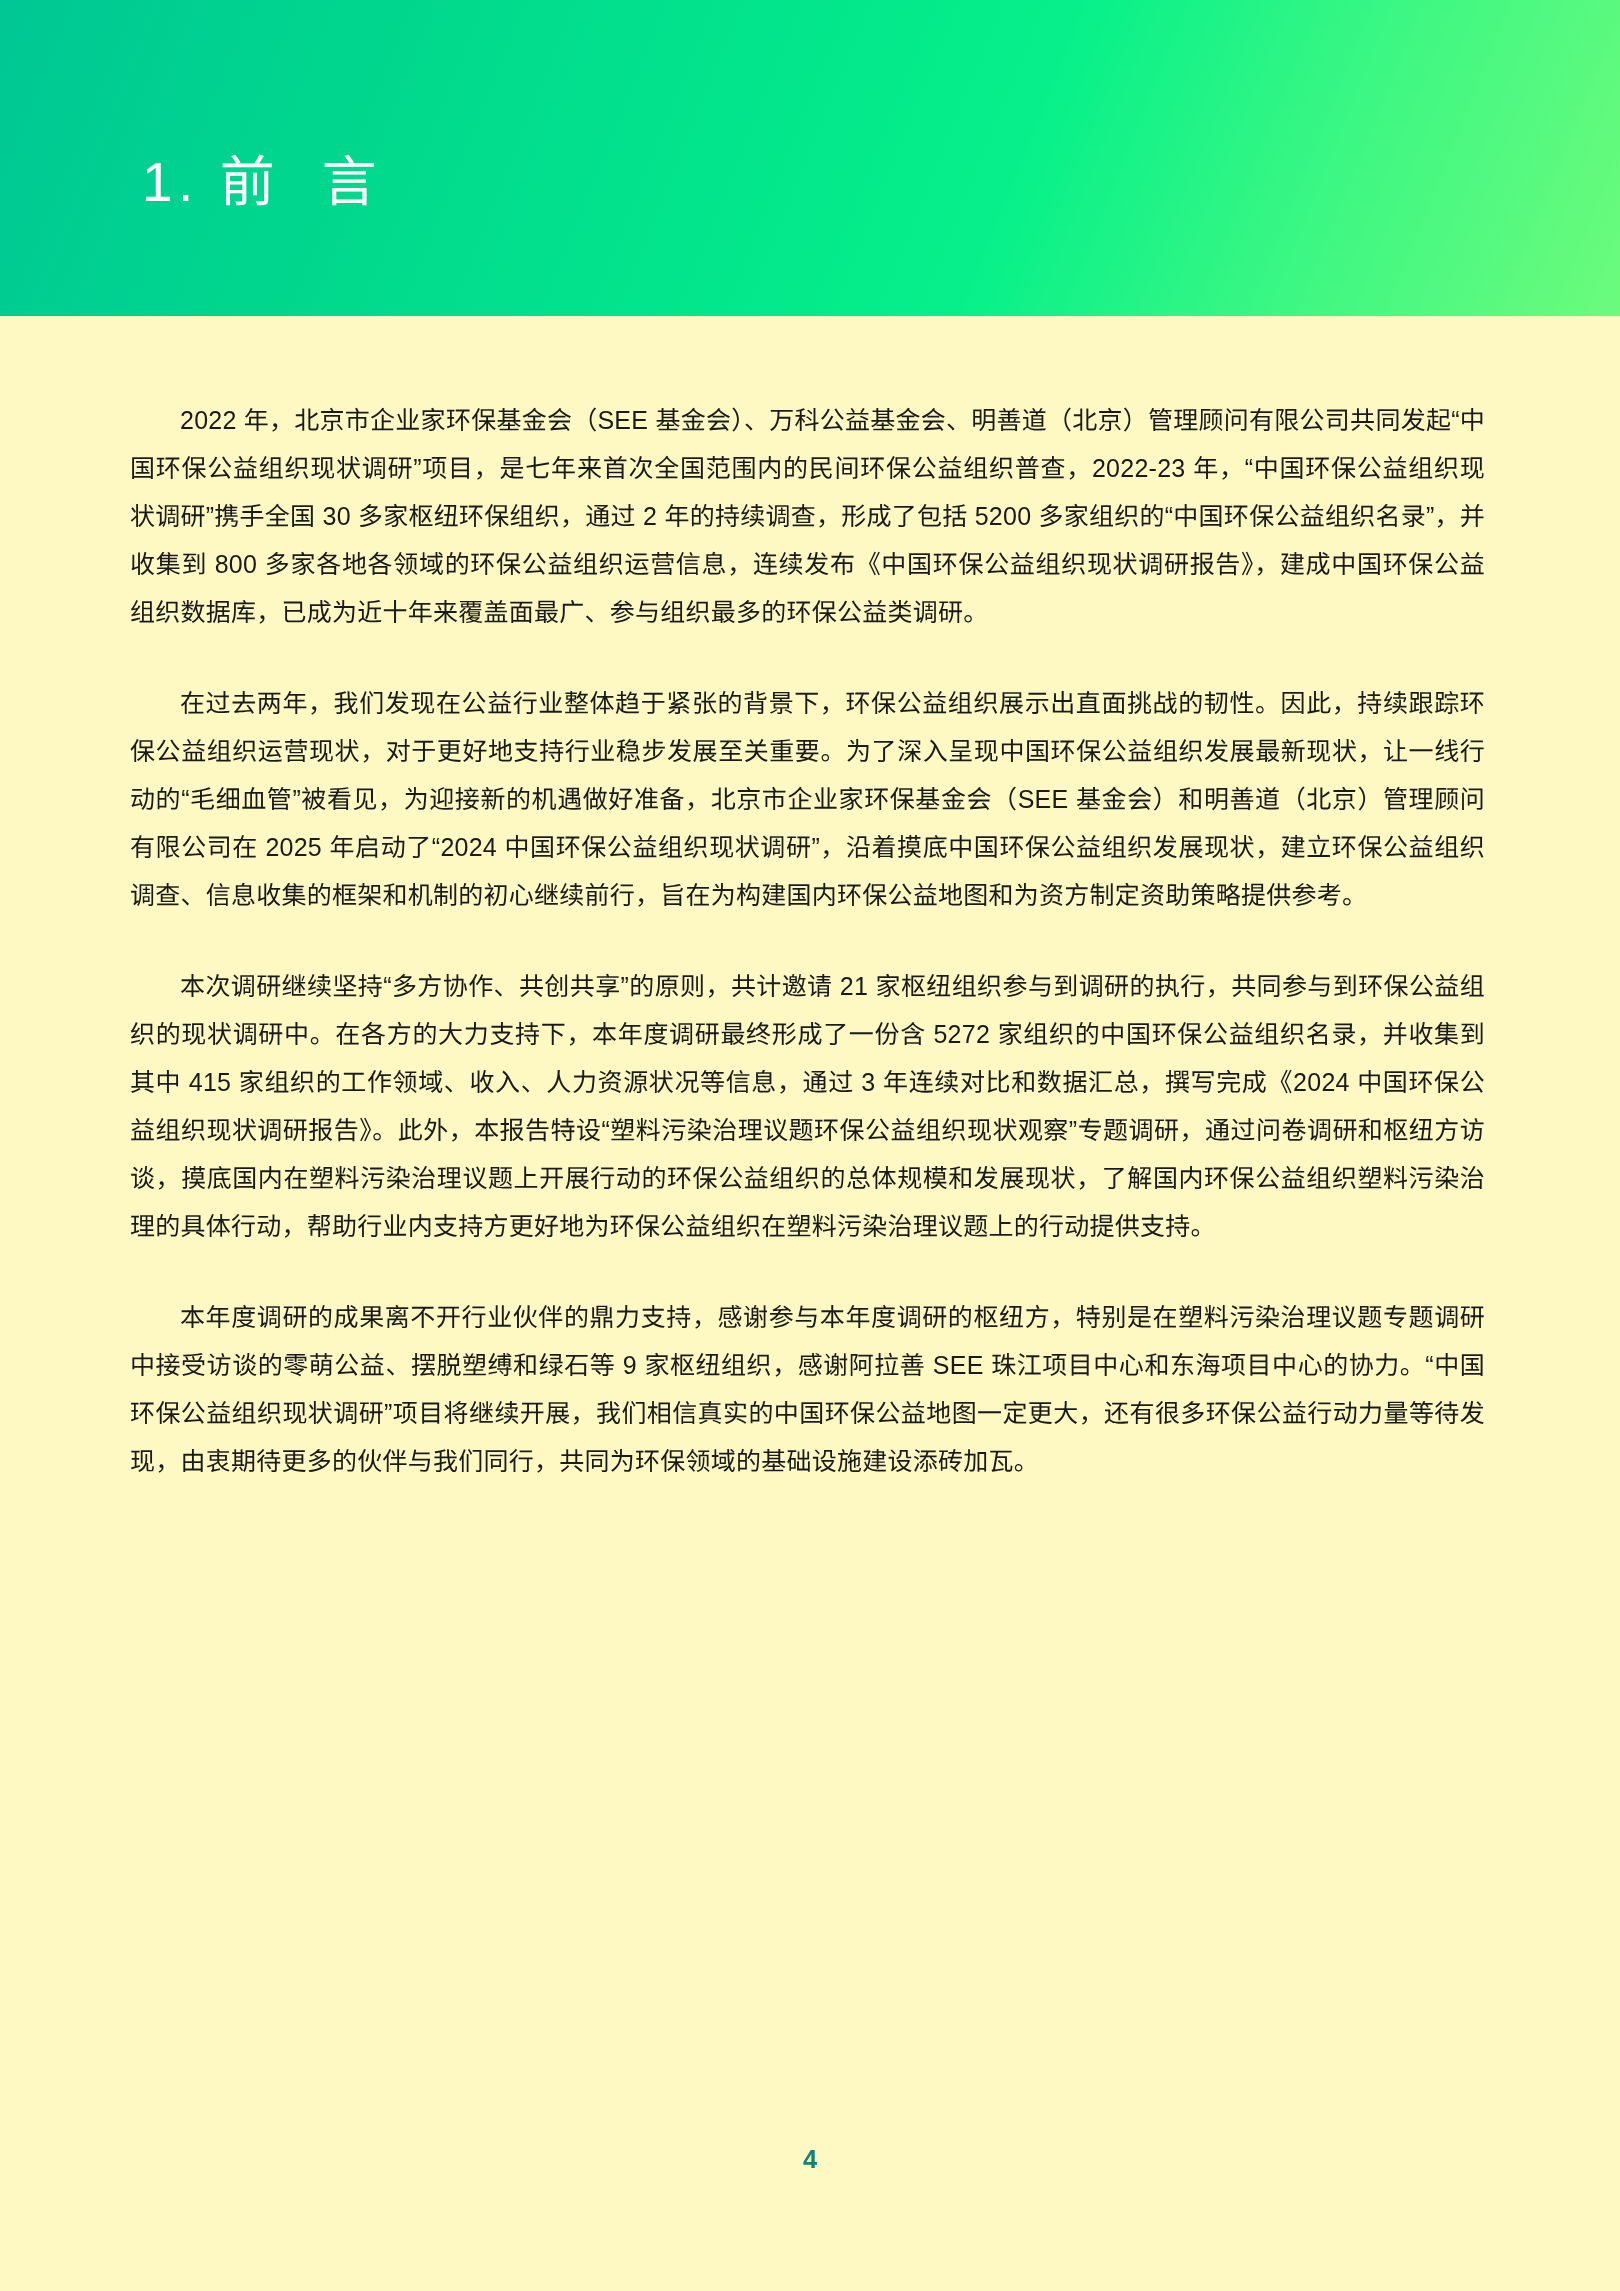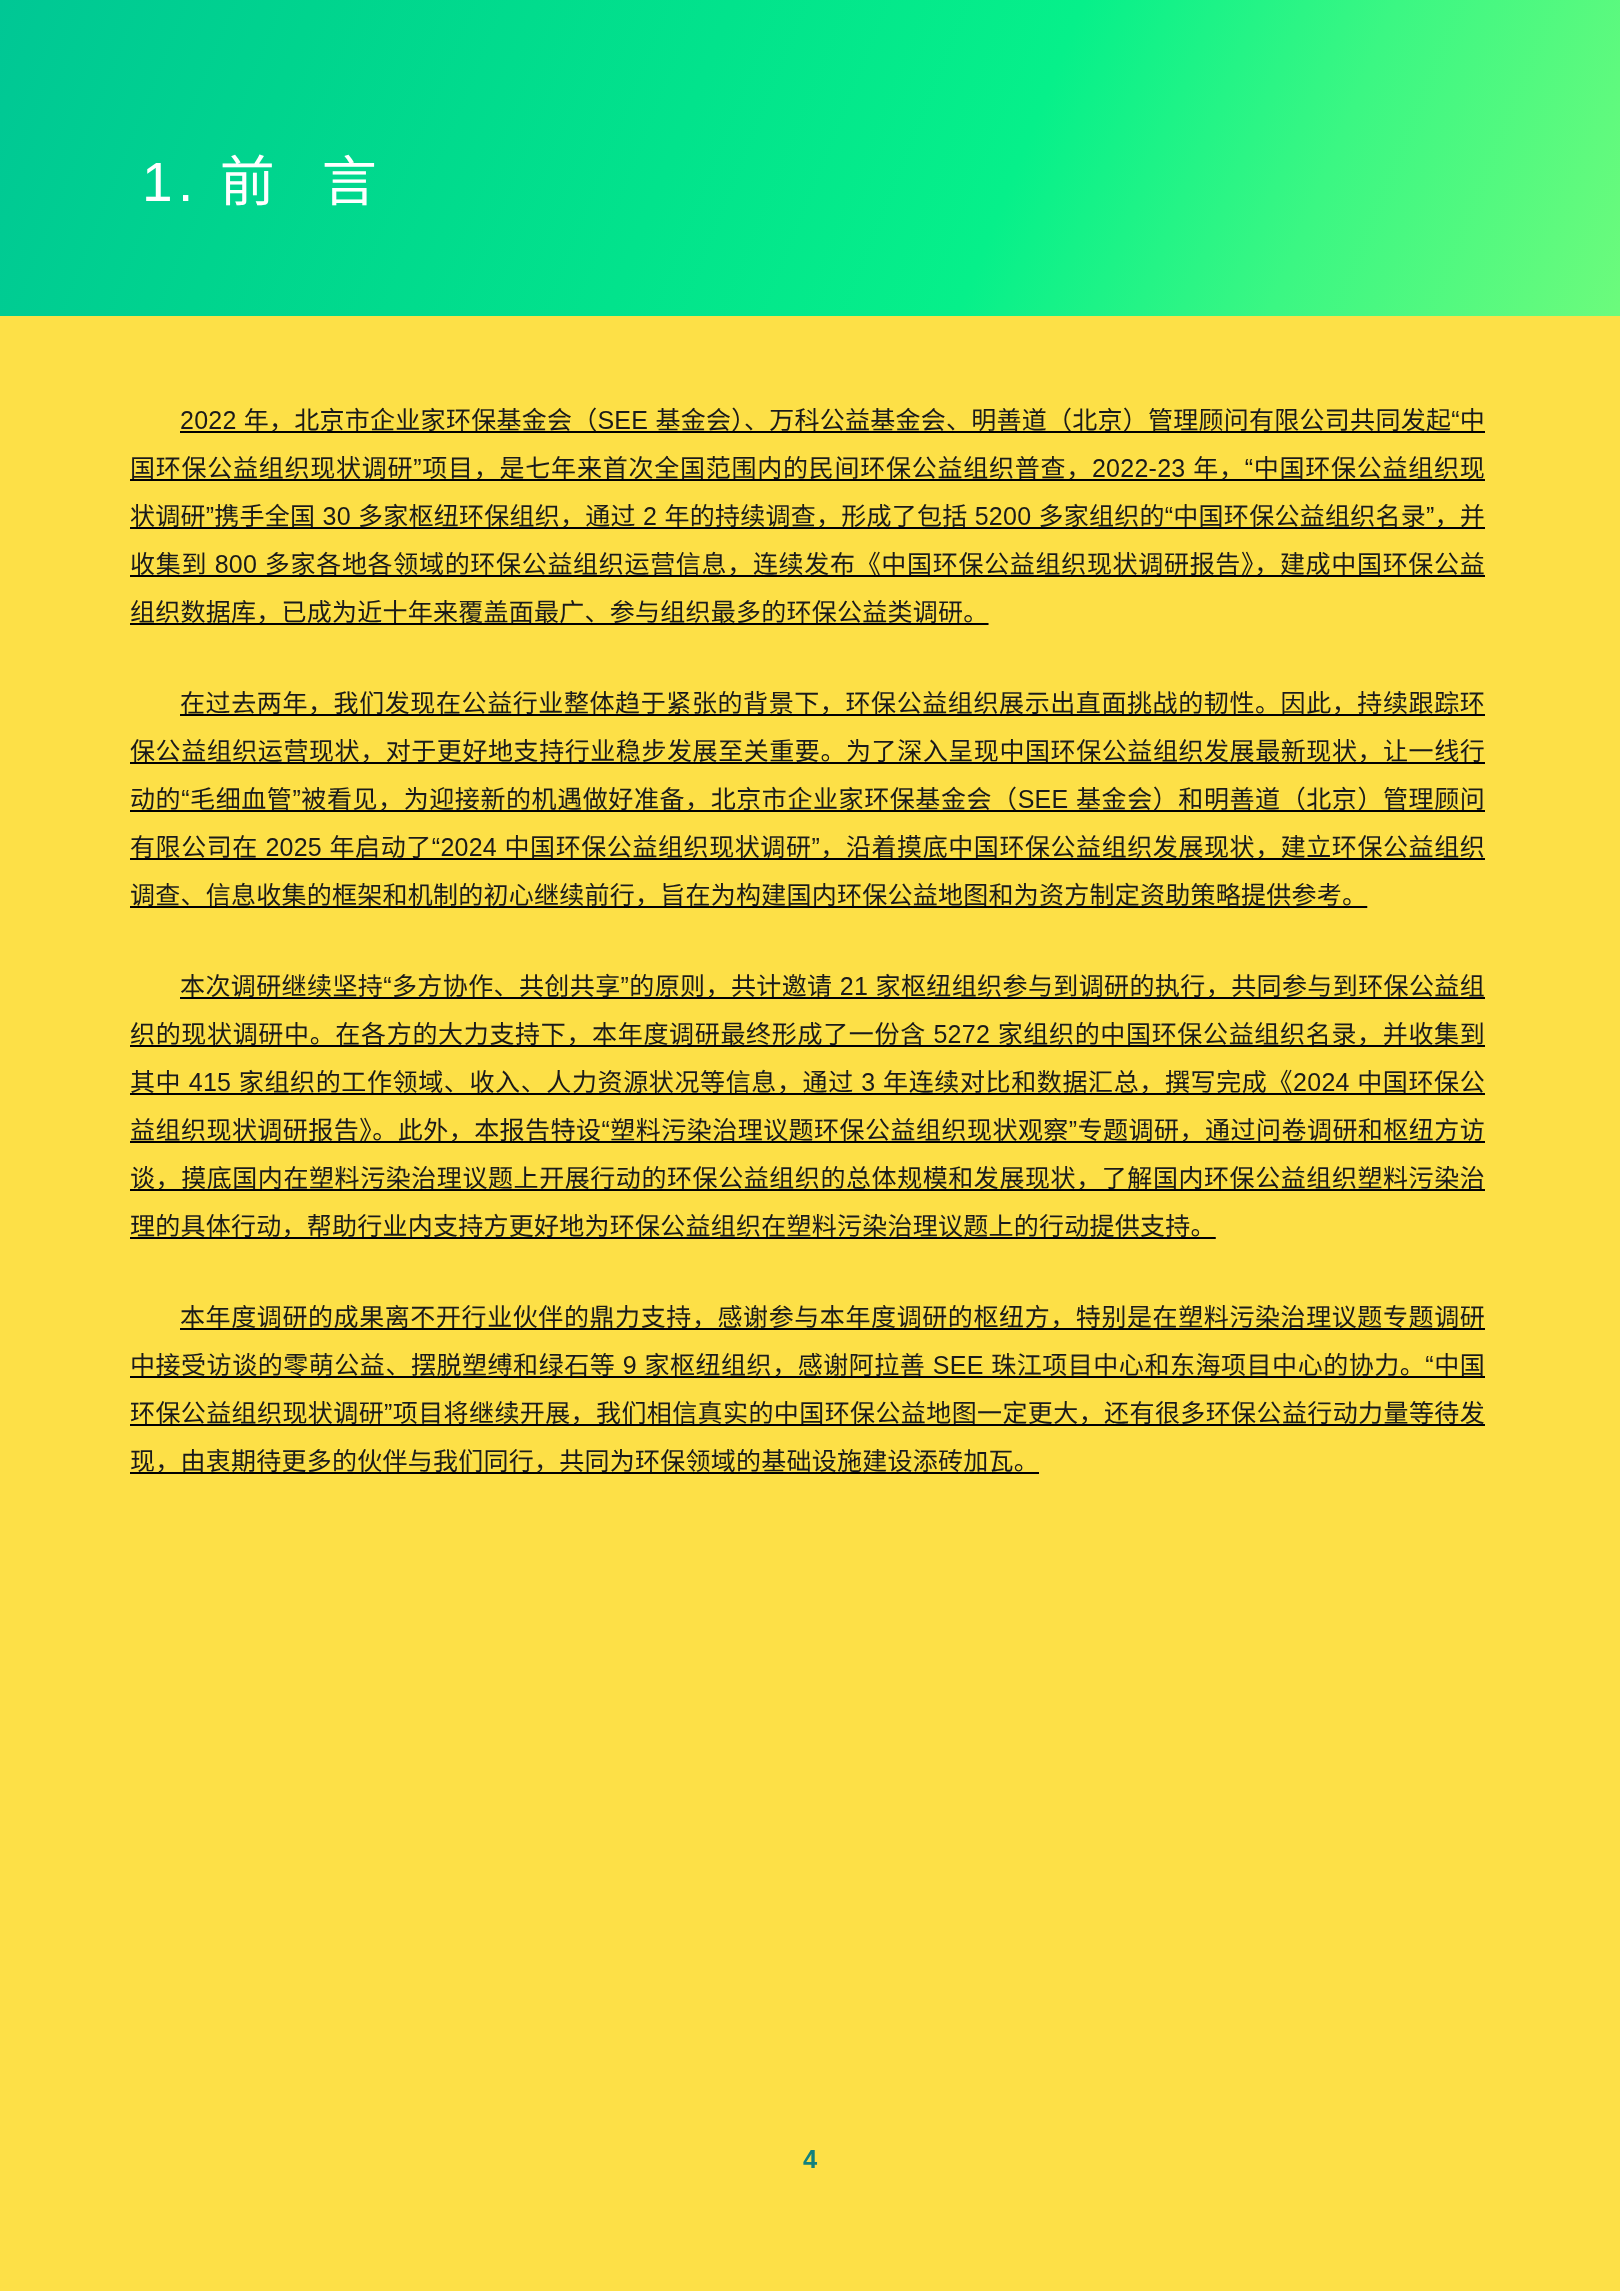--- a/index.html
+++ b/index.html
@@ -7,21 +7,21 @@
     margin: 0;
     padding: 0;
     background: #ffffff;
   }
 
   .page {
     position: relative;
     width: 1620px;
     height: 2292px;
     margin: 0 auto;
-    background: #fde047;
+    background: #fef9c3;
     font-family: "Liberation Sans", "DejaVu Sans", sans-serif;
     overflow: hidden;
     box-sizing: border-box;
   }
 
   
   .header-banner {
     position: absolute;
     left: 0;
     top: 0;
@@ -48,21 +48,20 @@
     white-space: pre;
     font-family: "Liberation Sans", "DejaVu Sans", sans-serif;
   }
 
   
   .content {
     position: absolute;
     left: 130px;
     top: 396px;
     width: 1355px;
-    text-decoration: underline;
   }
 
   .para {
     margin: 0 0 43px 0;
     color: #1a1a1a;
     font-size: 25px;
     line-height: 48px;
     text-align: justify;
     text-justify: inter-character;
     text-indent: 2em;

